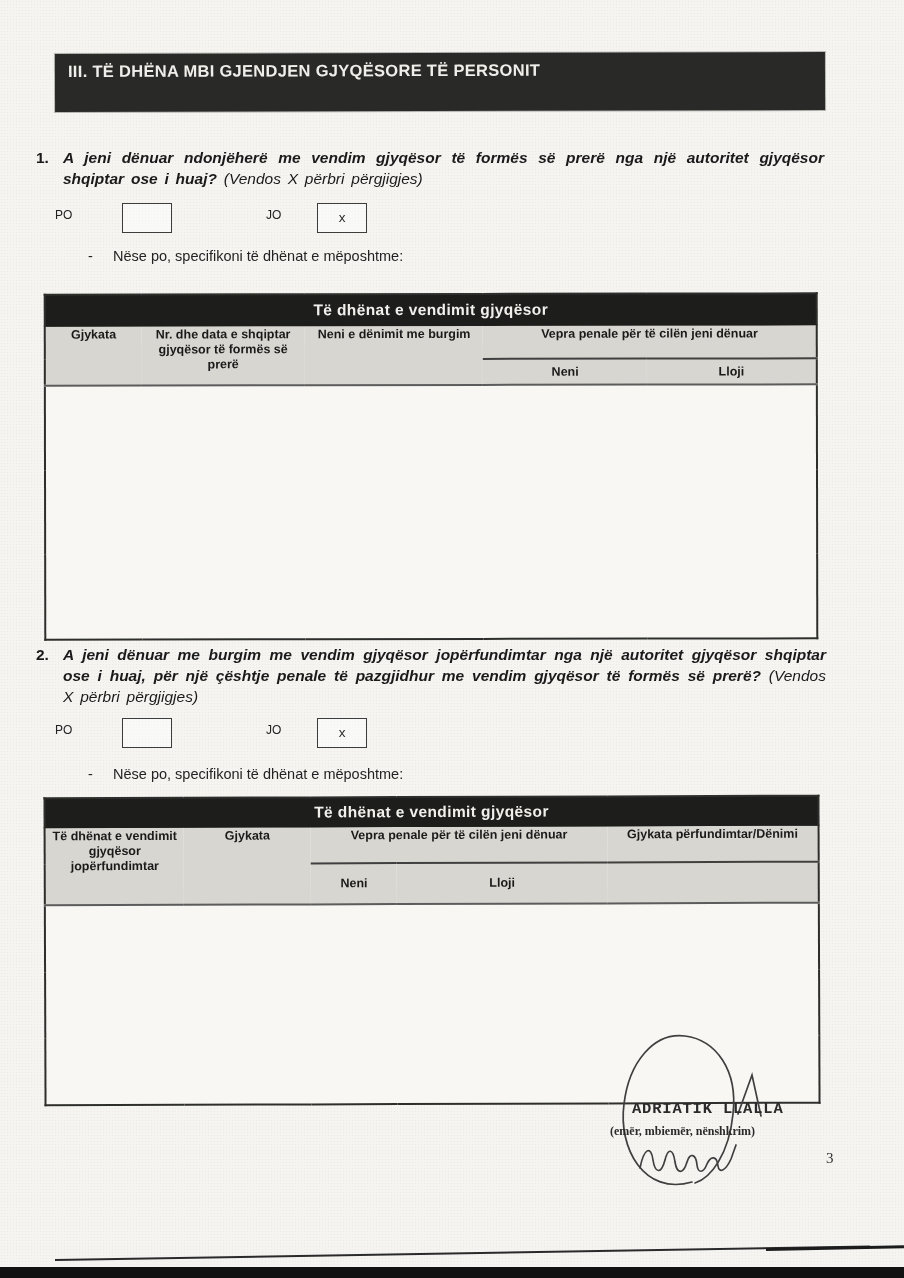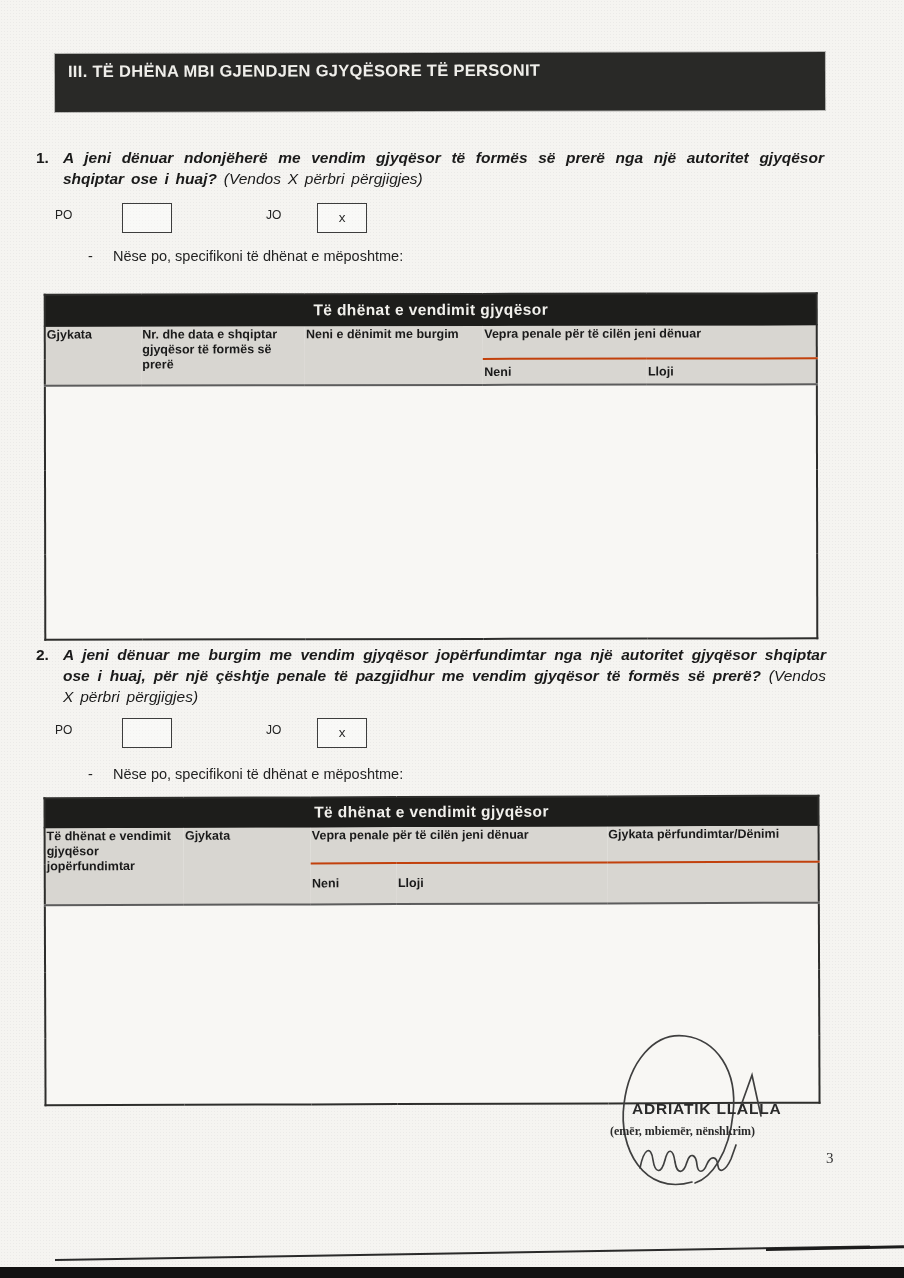--- a/index.html
+++ b/index.html
@@ -41,33 +41,33 @@
   .followup{position:absolute;font-size:14.5px;color:#232323;}
   .fu1{top:248px;} .fu2{top:766px;}
   .fu-dash{position:absolute;left:88px;} .fu-text{position:absolute;left:113px;width:600px;}
   
   .tbl{position:absolute;border-collapse:collapse;table-layout:fixed;background:#f8f7f4;}
   .tbl,"": none;
   .tbl td,.tbl th{border:1px solid #4d4d4d;padding:2px 4px;box-sizing:border-box;}
   .tbl{border:2px solid #2e2e2c;}
   .tbl .ttl{background:#1d1d1b;color:#f1f0ec;font-size:15.5px;font-weight:bold;
             text-align:center;letter-spacing:.4px;border:1px solid #1d1d1b;}
-  .tbl .hdr{background:#d8d6d1;font-size:12.5px;font-weight:bold;text-align:left;vertical-align:top;line-height:1.2;}
+  .tbl .hdr{background:#d8d6d1;font-size:12.5px;font-weight:bold;text-align:center;vertical-align:top;line-height:1.2;}
   .tbl .hdr.sub{vertical-align:middle;}
-  .tbl .thick-bottom{border-bottom:2px solid #c2410c;}
+  .tbl .thick-bottom{border-bottom:2px solid #404040;}
   .tbl .body-top td{border-top:2px solid #2e2e2c;}
   .tbl td.cell{border-color:#5c5c5c;background:transparent;}
   .t1{left:44px;top:293px;width:774px;transform:rotate(-0.1deg);}
   .t2{left:44px;top:796px;width:776px;transform:rotate(-0.2deg);}
   .t1 .ttl{height:28px;} .t2 .ttl{height:26px;}
   .t1 .row-body td{height:82px;} .t2 .row-body td{height:64px;}
   
   .sig-svg{position:absolute;left:592px;top:1028px;z-index:5;}
   .sig-name{position:absolute;left:632px;top:1100px;z-index:6;
-            font-family:Liberation Sans, sans-serif;font-weight:bold;font-size:15.5px;
+            font-family:Liberation Mono, monospace;font-weight:bold;font-size:15.5px;
             letter-spacing:.8px;color:#2a2a2a;}
   .sig-caption{position:absolute;left:610px;top:1124px;z-index:6;
             font-family:"Liberation Serif", serif;font-weight:bold;font-size:12px;color:#2a2a2a;}
   .page-number{position:absolute;left:826px;top:1150px;font-family:"Liberation Serif", serif;
             font-size:15px;color:#333;z-index:6;}
   
   .scan-line-long{position:absolute;left:55px;top:1259px;width:815px;height:2px;background:#2a2a2a;
             transform:rotate(-0.95deg);transform-origin:left center;}
   .scan-line-short{position:absolute;left:766px;top:1248px;width:138px;height:3px;background:#1c1c1c;
             transform:rotate(-1.1deg);transform-origin:left center;}

